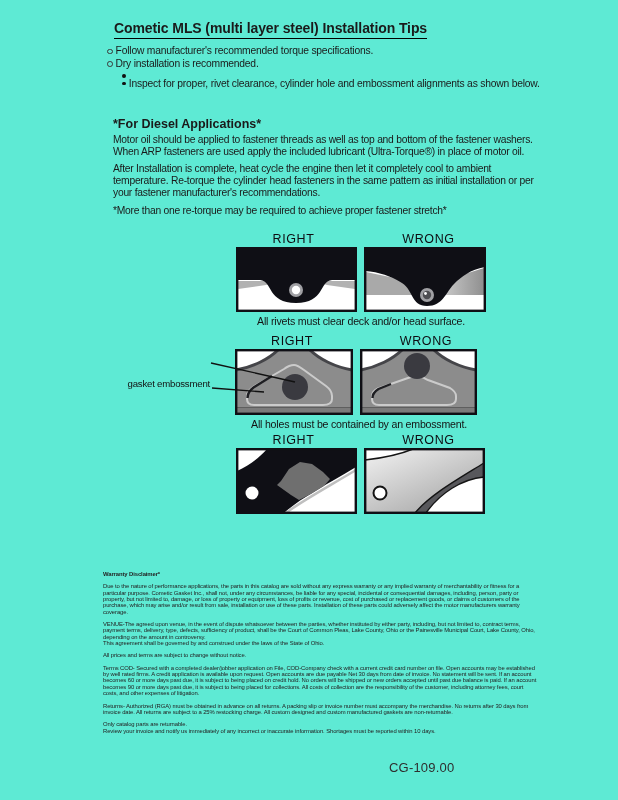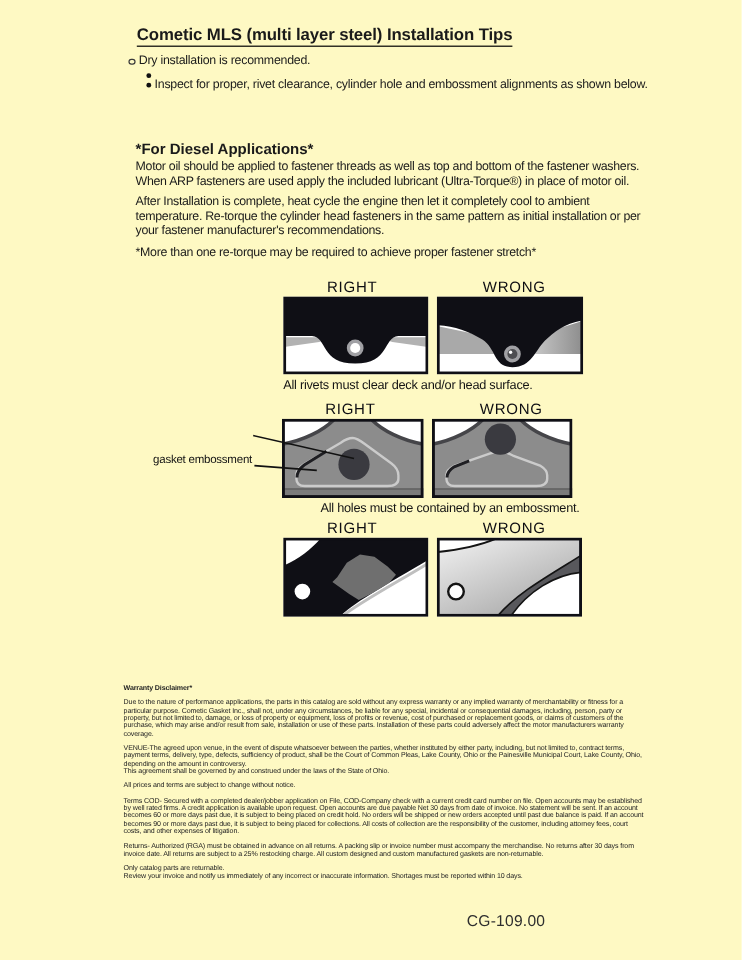--- a/index.html
+++ b/index.html
@@ -1,20 +1,20 @@
 <!DOCTYPE html>
 <html><head>
 <meta charset="utf-8">
 <style>
   html,body{margin:0;padding:0;}
   body{
     width:618px;height:800px;background:#ffffff;position:relative;overflow:hidden;
     font-family:"Liberation Sans", sans-serif;color:#1a1a1a;
   }
-  .page{position:absolute;inset:0;background:#fef9c3;}
+  .page{position:absolute;inset:0;background:#5eead4;}
 
   
   .title{
     position:absolute;left:114px;top:20px;font-size:14px;font-weight:bold;
     letter-spacing:-0.1px;border-bottom:1.6px solid #000;padding-bottom:2px;margin:0;
   }
 
   
   .tips{position:absolute;left:107px;top:45px;font-size:10.3px;line-height:12.6px;letter-spacing:-0.2px;}
   .tip{display:flex;align-items:flex-start;}
@@ -31,22 +31,22 @@
 
   
   .figrow{position:absolute;}
   #row1{left:236px;top:232px;width:250px;}
   #row2{left:235px;top:334px;width:248px;}
   #row3{left:236px;top:433px;width:250px;}
   .fig-labels{display:flex;font-weight:normal;font-size:12.5px;letter-spacing:0.6px;height:14px;color:#0d0d12;gap:20px;}
   .fig-labels .half{flex:1;text-align:center;}
   .fig-boxes{display:flex;gap:7px;margin-top:0.5px;}
   .fig-boxes svg{display:block;}
-  .fig-caption{font-size:10.6px;letter-spacing:-0.2px;margin-top:3px;color:#141414;}
-  .fig-caption.center{text-align:right;}
+  .fig-caption{font-size:10.6px;letter-spacing:-0.2px;margin-top:3px;color:#141414;text-align:center;}
+  .fig-caption.center{text-align:center;}
   #row3 .fig-caption{width:232px;line-height:12px;}
 
   
   .lbl{position:absolute;font-size:9.6px;line-height:11px;text-align:right;color:#121212;letter-spacing:-0.2px;}
   #lbl-coolant{left:118px;top:346px;width:92px;}
   #lbl-coolant span{display:block;}
   #lbl-emboss{left:96px;top:378px;width:114px;}
   #leaders{position:absolute;left:205px;top:355px;width:100px;height:45px;z-index:5;overflow:visible;}
 
   
@@ -58,20 +58,24 @@
   .footer-code{position:absolute;left:389px;top:760px;font-size:13px;letter-spacing:0.2px;color:#2e2e2e;}
 </style>
 </head>
 <body>
 
 <div class="page">
 
   <h1 class="title">Cometic MLS (multi layer steel) Installation Tips</h1>
 
   <div class="tips">
+    <div class="tip">
+      <span class="odot"></span>
+      <span>Follow manufacturer's recommended torque specifications.</span>
+    </div>
     <div class="tip">
       <span class="odot"></span>
       <span>Dry installation is recommended.</span>
     </div>
     <div class="tip sub">
       <span class="fdot"></span>
     </div>
     <div class="tip sub">
       <span class="fdot"></span>
       <span>Inspect for proper, rivet clearance, cylinder hole and embossment alignments as shown below.</span>

